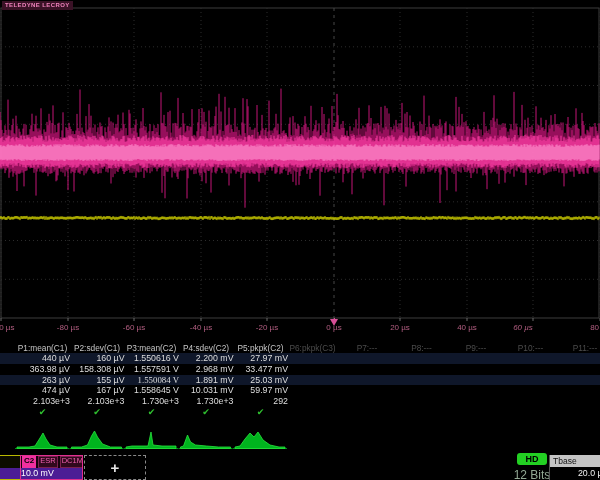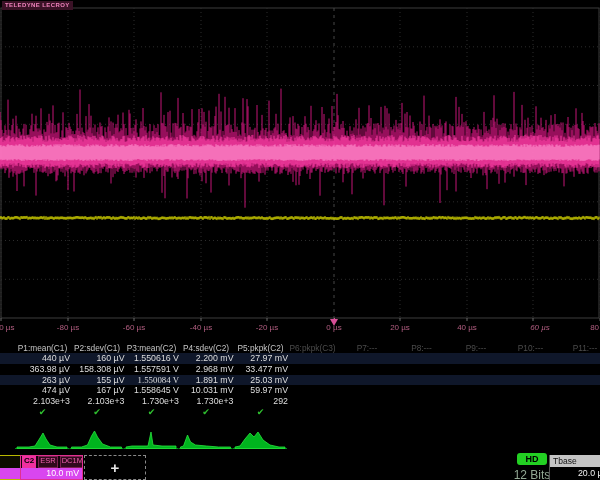--- a/index.html
+++ b/index.html
@@ -20,21 +20,21 @@
   .mhead .h{position:absolute;top:2px;width:55px;text-align:center;font-size:8.3px;color:#c6c6c6;white-space:nowrap;}
   .mhead .hd{position:absolute;top:2px;width:55px;text-align:center;font-size:8.3px;color:#4c4c4c;white-space:nowrap;}
   .mrow{position:relative;height:10.8px;}
   .mrow.stripe{background:#0f172a;}
   .mrow .v{position:absolute;top:0;width:55px;text-align:right;font-size:8.8px;line-height:10.8px;color:#dedede;white-space:nowrap;}
   .mcheck{position:relative;height:11px;}
   .mcheck .c{position:absolute;top:0;width:55px;text-align:center;font-size:9px;line-height:11px;color:#2fbf2f;}
   
   .chbox{position:absolute;top:455px;height:25px;box-sizing:border-box;font-size:8.3px;overflow:hidden;}
   .chbox .tr1{height:12px;display:flex;}
-  .chbox .tr2{height:11px;background:#d946ef;color:#fff;text-align:right;padding-right:3px;
+  .chbox .tr2{height:11px;background:#4c1d95;color:#fff;padding-right:3px;
               font-size:8.8px;line-height:11px;}
   #c1box{left:-42px;width:100px;border:1px solid #b9b900;background:#0c0c00;}
   #c1box .tr1{justify-content:flex-end;color:#d8d800;padding-right:2px;font-weight:bold;}
   #c2box{left:20px;width:63px;border:1px solid #e03090;background:#16020c;}
   #c2box .tr1{gap:2px;padding-left:1px;}
   .c2badge{background:#f0309f;color:#000;font-weight:bold;padding:0 2px;line-height:9px;font-size:8px;}
   .tagbadge{background:#31091d;color:#f060af;border:1px solid #7c2050;padding:0 1px;line-height:8px;font-size:7.5px;}
   #addbox{left:84px;width:62px;border:1px dashed #8a8a8a;display:flex;align-items:center;justify-content:center;
           color:#e8e8e8;font-size:15px;font-weight:bold;}
   #hdbadge{position:absolute;left:517px;top:453px;width:30px;height:12px;background:#23d023;border-radius:3px;
@@ -92,21 +92,21 @@
 
   <div class="timeaxis" id="axisBar">
       <span class="tl" style="left: 1px;">-100 µs</span>
       <span class="tl" style="left: 68px;">-80 µs</span>
       <span class="tl" style="left: 134px;">-60 µs</span>
       <span class="tl" style="left: 201px;">-40 µs</span>
       <span class="tl" style="left: 267px;">-20 µs</span>
       <span class="tl" style="left: 334px;">0 µs</span>
       <span class="tl" style="left: 400px;">20 µs</span>
       <span class="tl" style="left: 467px;">40 µs</span>
-      <span class="tl" style="left: 540px; font-style: italic;">60 µs</span>
+      <span class="tl" style="left: 523px; font-style: italic;">60 µs</span>
       <span class="tl" style="left: 600px;">80 µs</span>
       <div class="trigstem" style="left: 334px;"></div>
       <div class="trig" style="left: 334px;"></div>
     </div>
 
   <div class="mtable" id="mtable">
       <div class="mhead">
         <span class="h" style="left: 15px;">P1:mean(C1)</span>
         <span class="h" style="left: 69.5px;">P2:sdev(C1)</span>
         <span class="h" style="left: 124px;">P3:mean(C2)</span>

